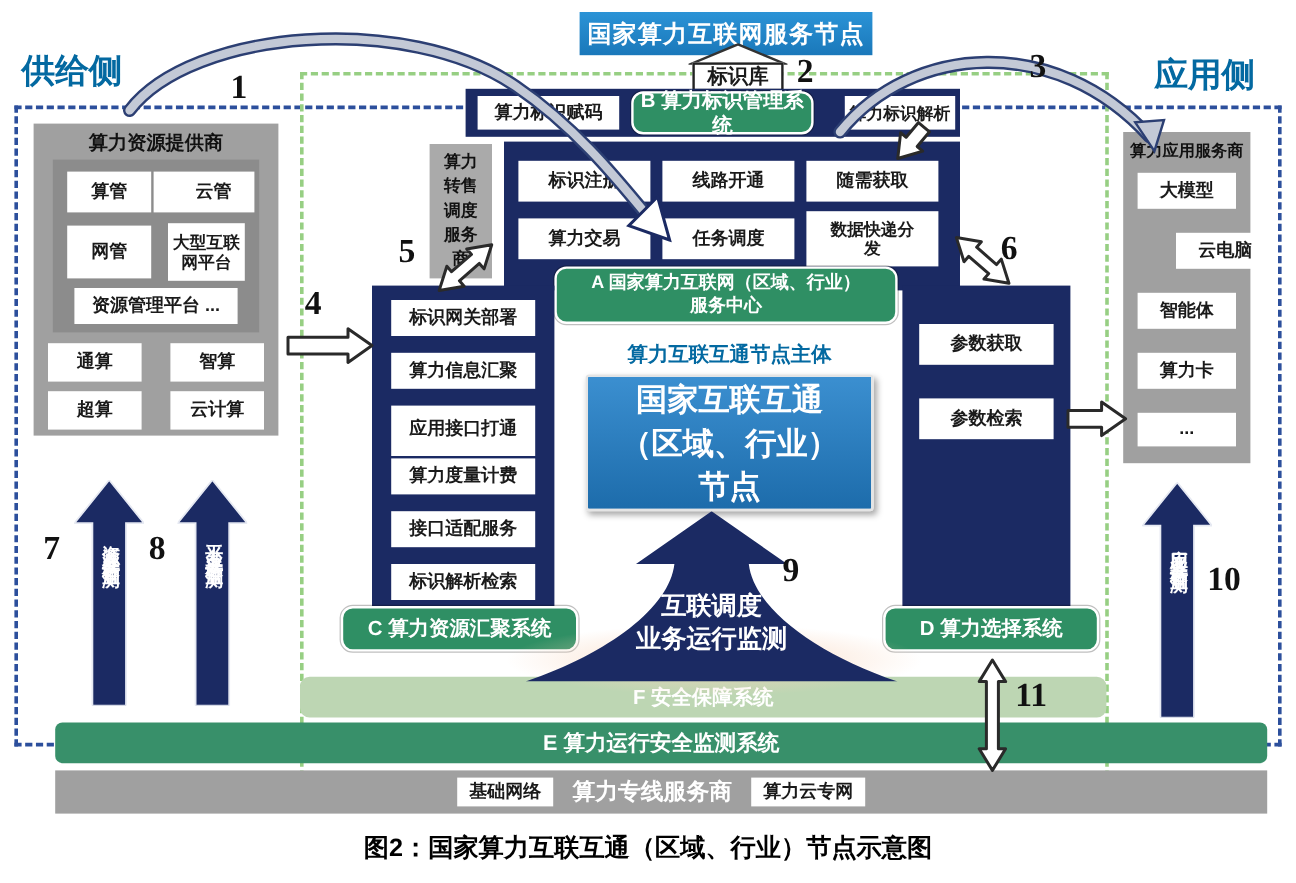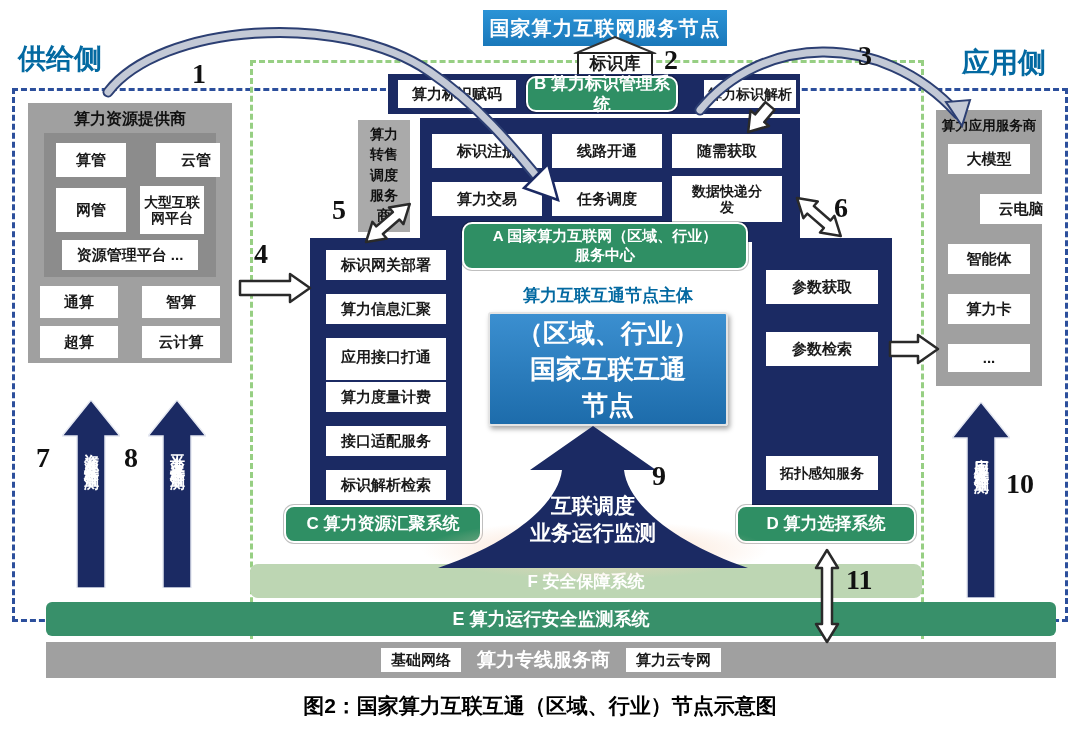--- a/index.html
+++ b/index.html
@@ -30,21 +30,21 @@
   <div class="abs dashed-blue" style="left:12px;top:88px;width:1056px;height:534px;"></div>
   <div class="abs dashed-green" style="left:250px;top:60px;width:674px;height:588px;"></div>
 
   <div class="abs redtext" style="left:18px;top:40px;font-size:28px;">供给侧</div>
   <div class="abs redtext" style="left:962px;top:44px;font-size:28px;">应用侧</div>
 
   <div class="abs graypanel" style="left:28px;top:103px;width:204px;height:260px;"></div>
   <div class="abs ctr" style="left:28px;top:108px;width:204px;height:22px;font-weight:bold;font-size:16px;color:#111;">算力资源提供商</div>
   <div class="abs grayinner" style="left:44px;top:133px;width:172px;height:144px;"></div>
   <div class="abs whitebox" style="left:56px;top:143px;width:70px;height:34px;">算管</div>
-  <div class="abs whitebox" style="left:156px;top:143px;width:64px;height:34px;padding-left:16px;">云管</div>
+  <div class="abs whitebox" style="left:128px;top:143px;width:84px;height:34px;padding-left:16px;">云管</div>
   <div class="abs whitebox" style="left:56px;top:188px;width:70px;height:44px;">网管</div>
   <div class="abs whitebox" style="left:140px;top:186px;width:64px;height:48px;font-size:14px;word-break:break-all;padding:0 0px;">大型互联网平台</div>
   <div class="abs whitebox" style="left:62px;top:240px;width:136px;height:30px;">资源管理平台 ...</div>
   <div class="abs whitebox" style="left:40px;top:286px;width:78px;height:32px;">通算</div>
   <div class="abs whitebox" style="left:142px;top:286px;width:78px;height:32px;">智算</div>
   <div class="abs whitebox" style="left:40px;top:326px;width:78px;height:32px;">超算</div>
   <div class="abs whitebox" style="left:142px;top:326px;width:78px;height:32px;">云计算</div>
 
   <div class="abs graypanel" style="left:936px;top:110px;width:106px;height:276px;"></div>
   <div class="abs ctr" style="left:936px;top:116px;width:106px;height:20px;font-weight:bold;font-size:13.5px;color:#111;">算力应用服务商</div>
@@ -87,29 +87,28 @@
   <div class="abs whitebox" style="left:326px;top:338px;width:120px;height:42px;font-family:Liberation Mono, monospace;">应用接口打通</div>
   <div class="abs whitebox" style="left:326px;top:382px;width:120px;height:30px;">算力度量计费</div>
   <div class="abs whitebox" style="left:326px;top:426px;width:120px;height:30px;">接口适配服务</div>
   <div class="abs whitebox" style="left:326px;top:470px;width:120px;height:30px;">标识解析检索</div>
   <div class="abs greenlabel" style="left:284px;top:505px;width:198px;height:38px;font-size:17px;">C 算力资源汇聚系统</div>
 
   <div class="abs ctr redtext" style="left:488px;top:285px;width:240px;height:20px;font-size:17px;">算力互联互通节点主体</div>
   <div class="abs ctr" style="left:488px;top:312px;width:240px;height:114px;border:2px solid #e4e4e4;border-radius:3px;
               background:linear-gradient(180deg,#3b8fd0,#1d6cab);box-shadow:2px 3px 5px rgba(0,0,0,.35);
               color:#fff;font-weight:bold;font-size:26px;flex-direction:column;line-height:36px;">
+    <div>国家互联互通</div>
     <div>（区域、行业）</div>
-    <div>国家互联互通</div>
     <div>节点</div>
   </div>
 
   <div class="abs navy" style="left:752px;top:238px;width:140px;height:270px;"></div>
   <div class="abs whitebox" style="left:766px;top:270px;width:112px;height:34px;">参数获取</div>
   <div class="abs whitebox" style="left:766px;top:332px;width:112px;height:34px;">参数检索</div>
-  <div class="abs whitebox" style="left:766px;top:456px;width:112px;height:34px;font-size:14px;">拓扑感知服务</div>
   <div class="abs greenlabel" style="left:736px;top:505px;width:180px;height:38px;font-size:17px;">D 算力选择系统</div>
 
   <div class="abs" style="left:250px;top:564px;width:672px;height:34px;background:#bdd6b3;border-radius:8px;
               color:#fff;font-weight:bold;font-size:17px;display:flex;align-items:center;justify-content:center;">F 安全保障系统</div>
   <div class="abs" style="left:420px;top:520px;width:350px;height:60px;
               background:radial-gradient(ellipse at center,rgba(248,212,186,.85),rgba(248,212,186,0) 70%);"></div>
   <svg class="abs" style="left:438px;top:426px;" width="310" height="142" viewBox="0 0 310 142">
     <path d="M155 0 L218 44 L186 44 C190 80 240 118 310 142 L0 142 C70 118 120 80 124 44 L92 44 Z" fill="#1b2a63"></path>
   </svg>
   <div class="abs ctr" style="left:438px;top:492px;width:310px;color:#fff;font-weight:bold;font-size:21px;

